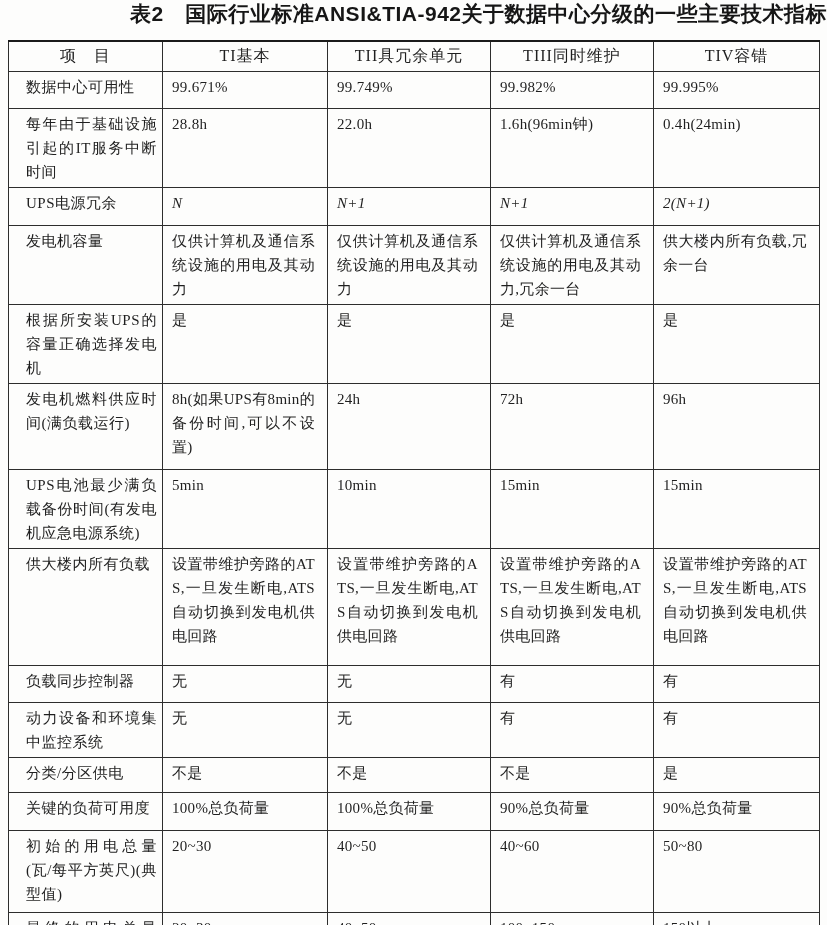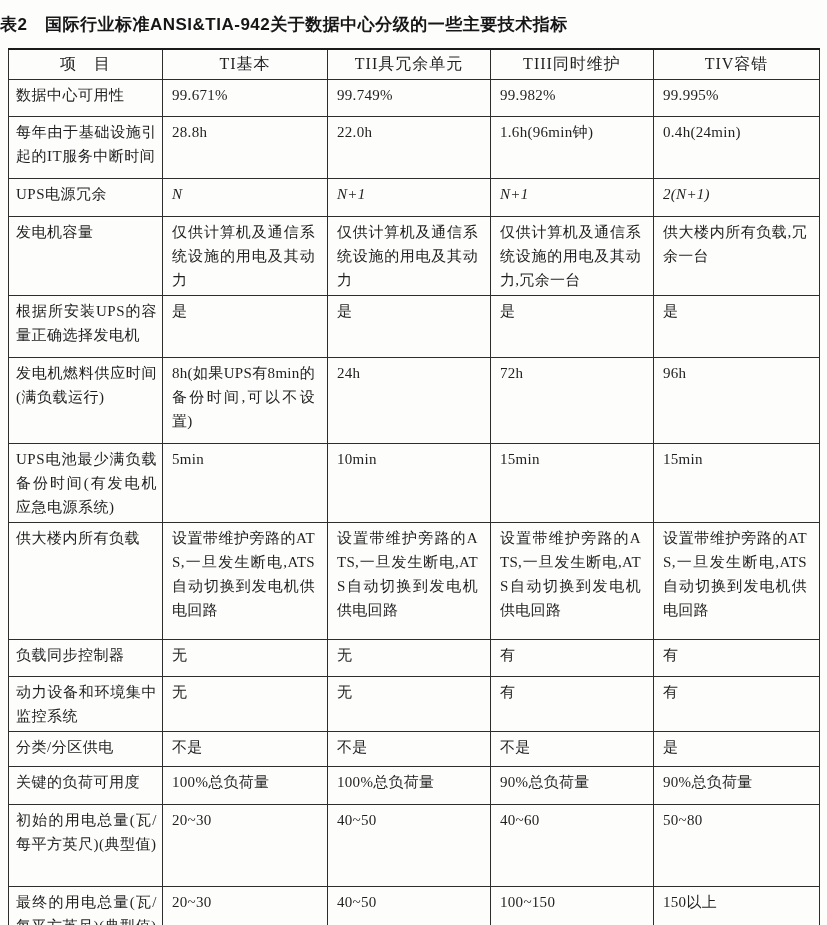--- a/index.html
+++ b/index.html
@@ -10,25 +10,24 @@
   .page {
     position: relative;
     width: 827px;
     height: 925px;
     background: #fdfdfc;
     overflow: hidden;
     font-family: "Liberation Serif", "DejaVu Serif", serif;
     color: #1f1f1f;
   }
   .doc-title {
-    padding-top: 13px;
-    text-align: left;
+    text-align: right;
     font-family: "Liberation Sans", "DejaVu Sans", sans-serif;
     font-weight: bold;
-    font-size: 17px;
+    font-size: 21px;
     letter-spacing: 0.5px;
     color: #161616;
   }
   table.spec-table {
     border-collapse: collapse;
     table-layout: fixed;
     margin: 12px 0 0 8px;
     width: 811px;
     border-top: 2px solid #1b1b1b;
     border-bottom: 2px solid #1b1b1b;
@@ -45,21 +44,21 @@
     vertical-align: middle;
     letter-spacing: 1px;
     padding: 0 16px;
   }
   .spec-table td {
     vertical-align: top;
     font-size: 15px;
     line-height: 24px;
   }
   td.label-cell {
-    padding: 3px 5px 3px 7px;
+    padding: 3px 5px 3px 17px;
     text-align: justify;
     text-align-last: left;
     letter-spacing: 0.5px;
   }
   td.value-cell {
     padding: 3px 12px 3px 9px;
     text-align: justify;
     text-align-last: left;
     word-break: break-all;
     letter-spacing: 0.3px;

